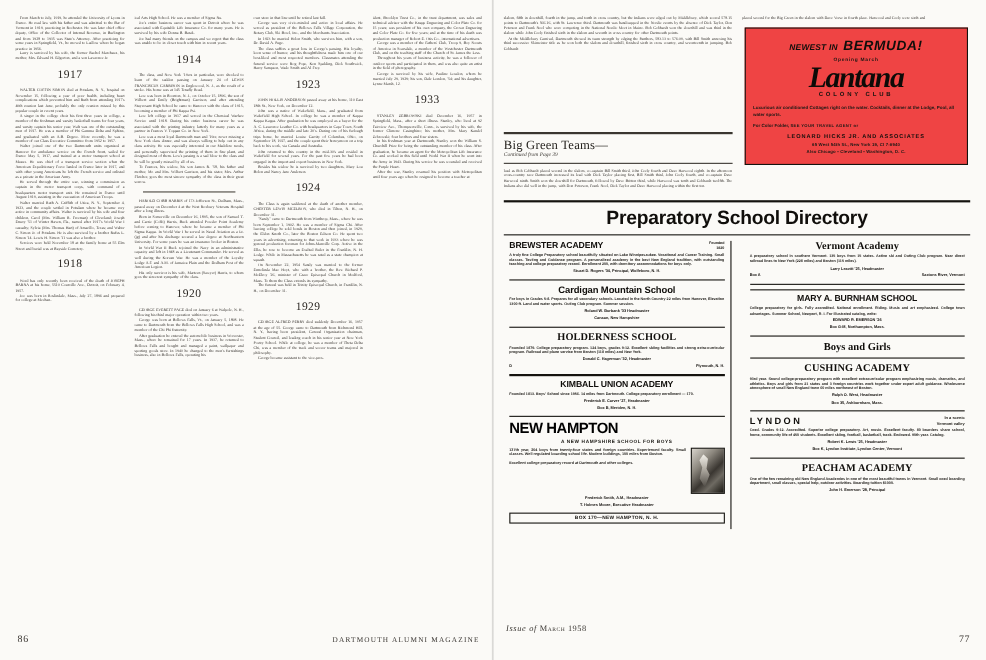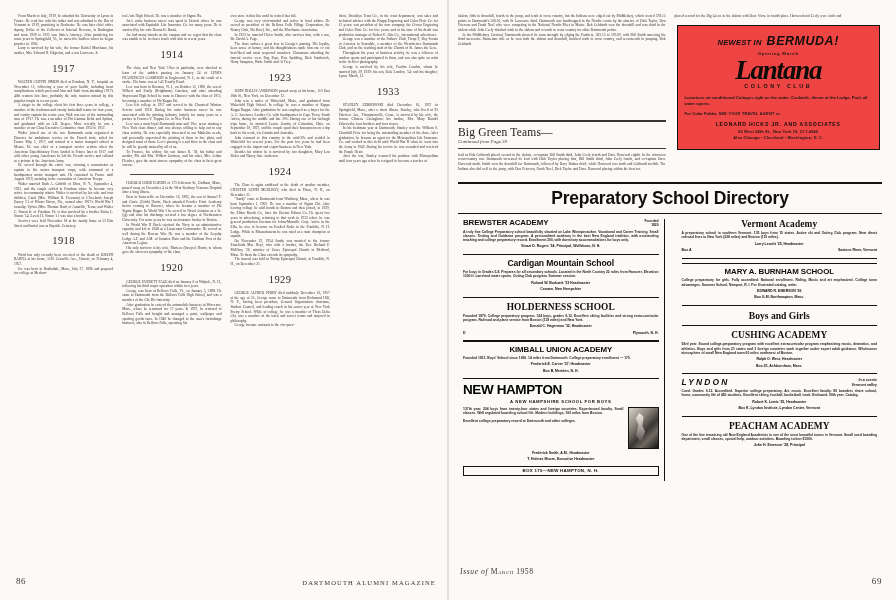--- a/index.html
+++ b/index.html
@@ -131,21 +131,21 @@
   .nh-img{width:29px;height:40px;border:.8px solid #15130f;flex:none;
     background:
       linear-gradient(135deg,#d8d4cc 0%,#8d887f 32%,#3a3631 58%,#6e6a62 74%,#16140f 100%);
     position:relative;overflow:hidden;}
   .nh-img:after{content:"";position:absolute;left:6px;top:5px;width:13px;height:30px;
     background:linear-gradient(180deg,#f2efe9,#b9b4ab 40%,#4e4a44 100%);
     clip-path:polygon(38% 0,70% 14%,60% 44%,82% 62%,48% 100%,12% 74%,30% 40%,10% 18%);}
   .nh-box{font-family:"Liberation Sans",sans-serif;font-weight:bold;font-size:4.4px;
     text-align:center;letter-spacing:.3px;margin-top:4px;color:#100e0b;
     border:1px solid #15130f;padding:1.5px 0;}
-  .lyn-head{display:flex;justify-content:space-between;align-items:flex-end;font-style:italic;}
+  .lyn-head{display:flex;justify-content:space-between;align-items:flex-end;}
   .lyn-right{font-family:"Liberation Sans",sans-serif;font-weight:bold;font-size:3.6px;
     line-height:4.4px;text-align:right;color:#16140f;}
 
   
   .bgt-rule{height:1.2px;background:#3a3630;margin:4px 0 4px 0;}
   .bgt-title{font-size:11.5px;letter-spacing:.2px;color:#26231f;margin:2px 0 1px 0;}
   .bgt-cont{font-size:5px;font-style:italic;color:#3b3732;margin-bottom:3px;}
 </style>
 </head>
 <body>
@@ -387,16 +387,16 @@
             <div class="sch-contact">John H. Emerson '28, Principal</div>
           </div>
         </div>
       </div>
     </div>
 
     <div class="foot foot-issue">
       <span>Issue of</span>
       <span class="sc2">March 1958</span>
     </div>
-    <div class="foot foot-pr">69</div>
+    <div class="foot foot-pr">77</div>
   </div>
 
 </div>
 
 </body></html>

